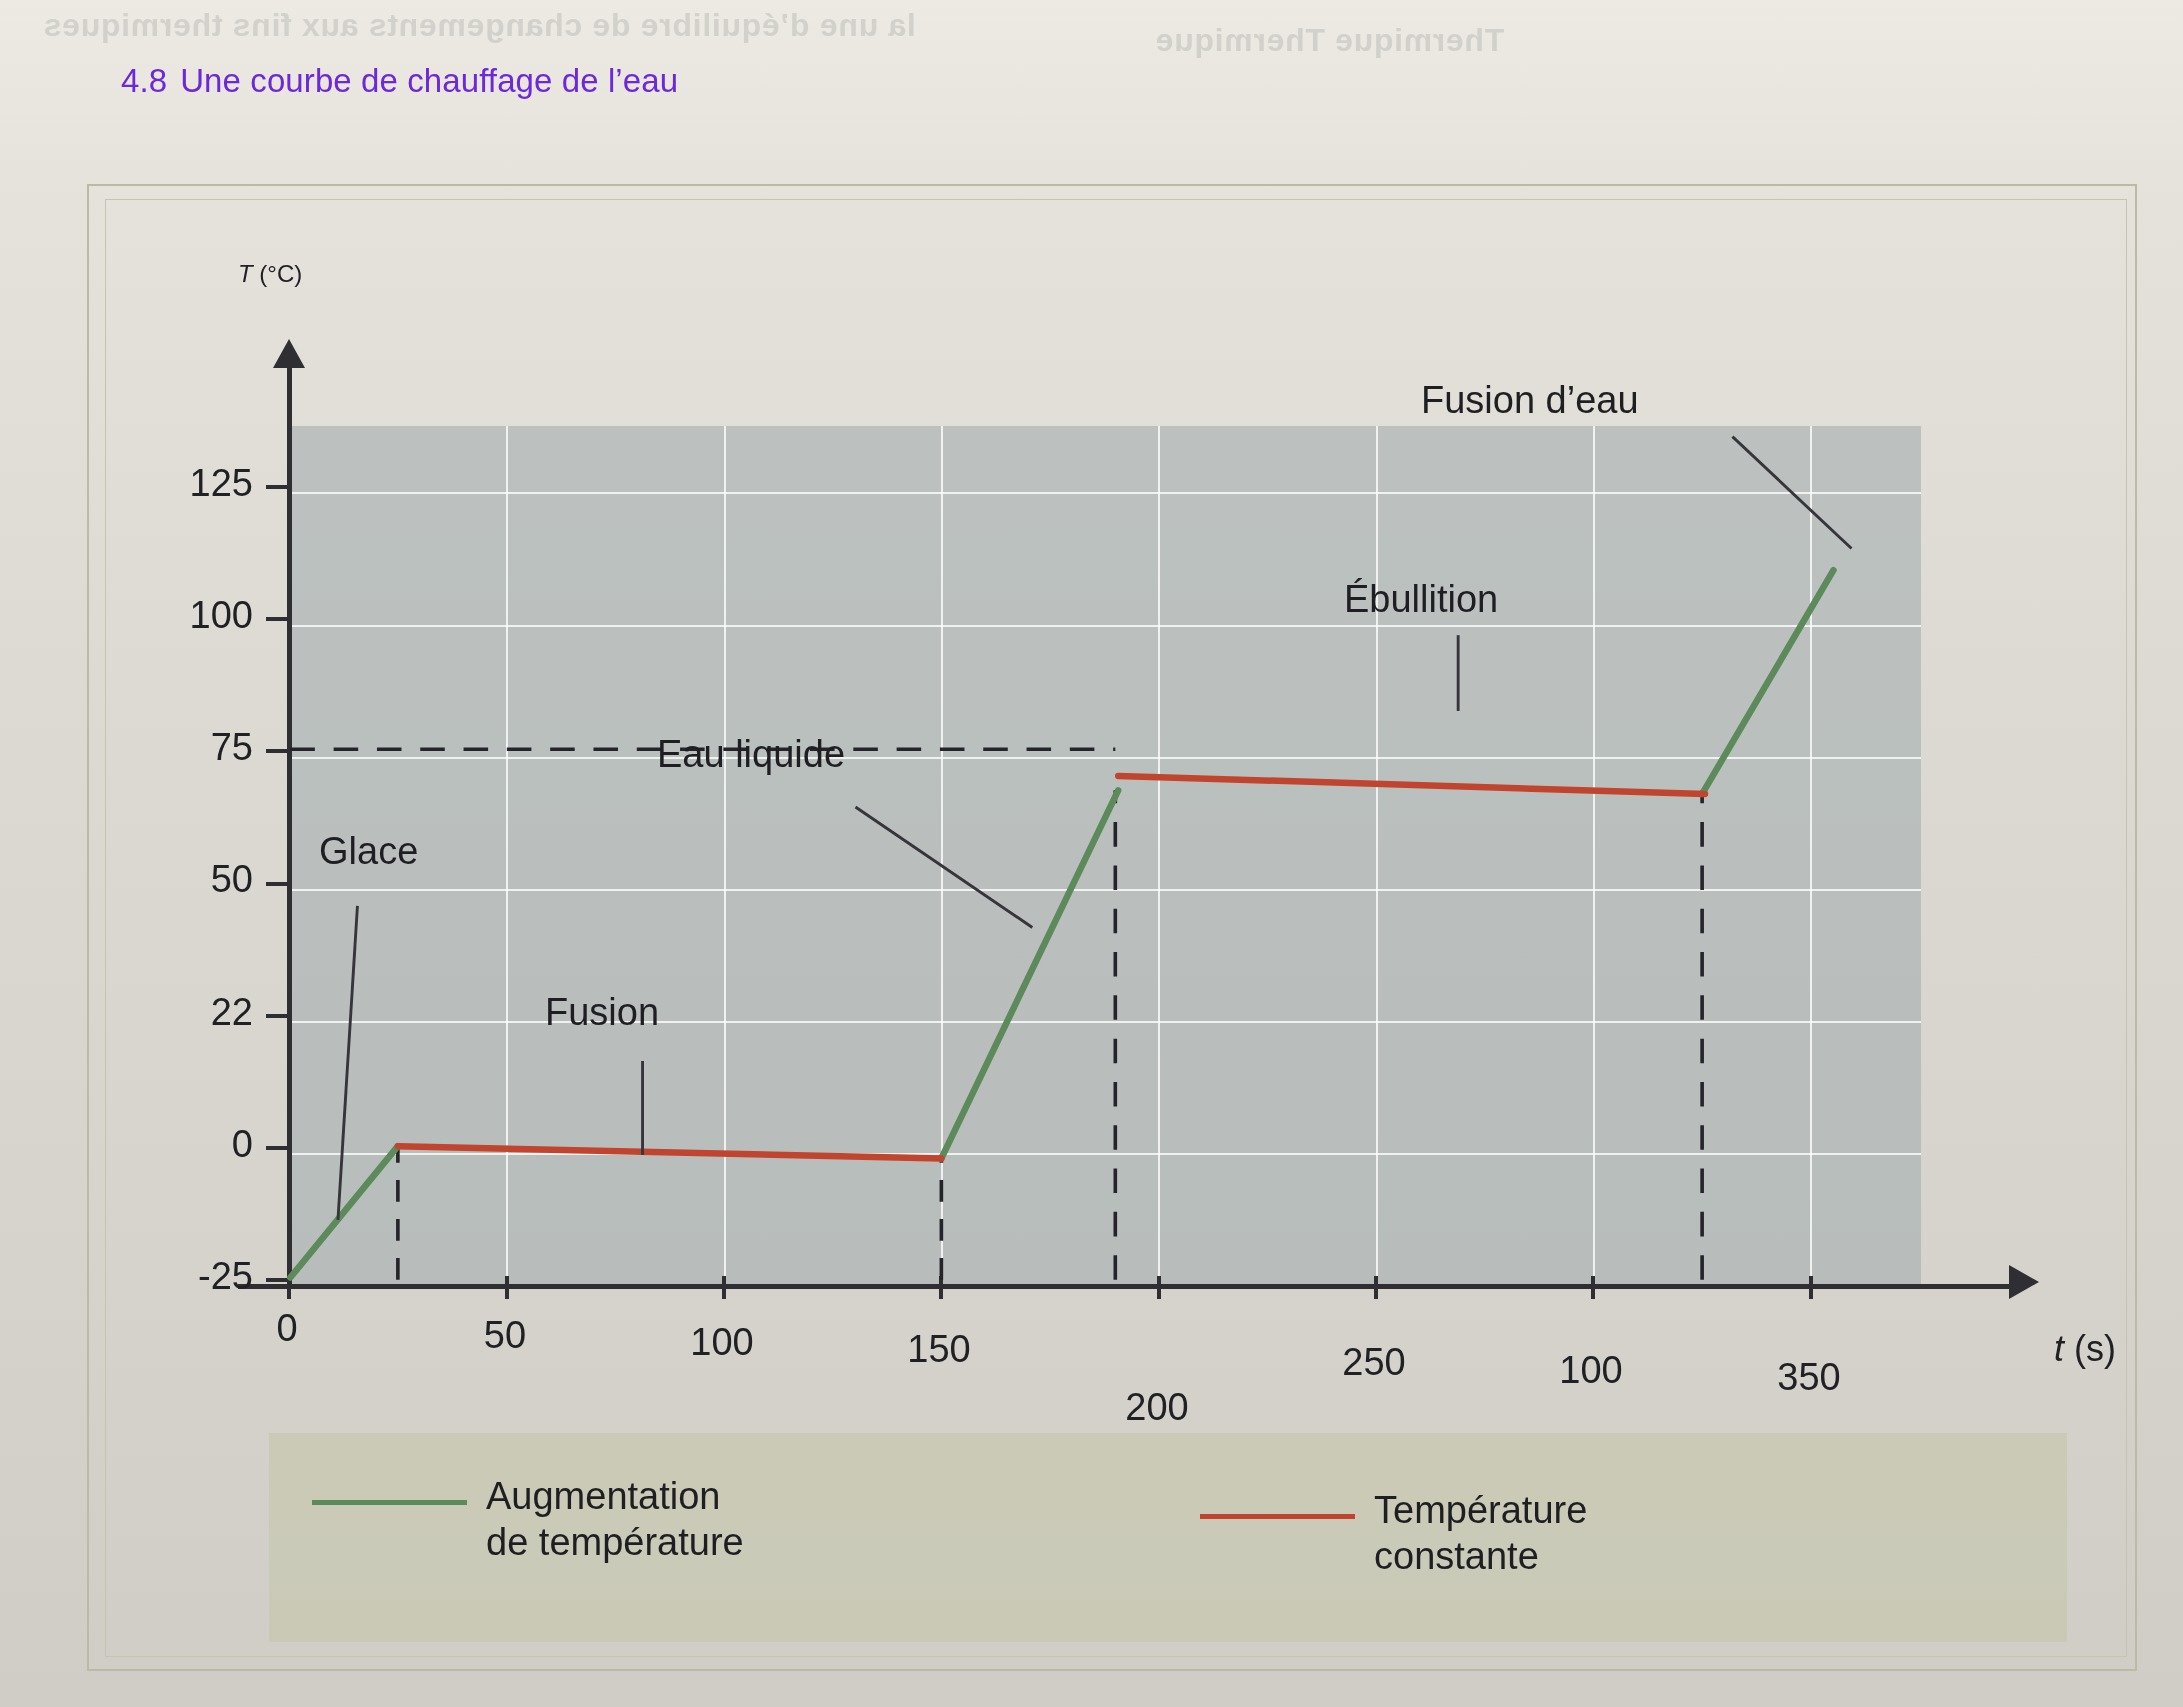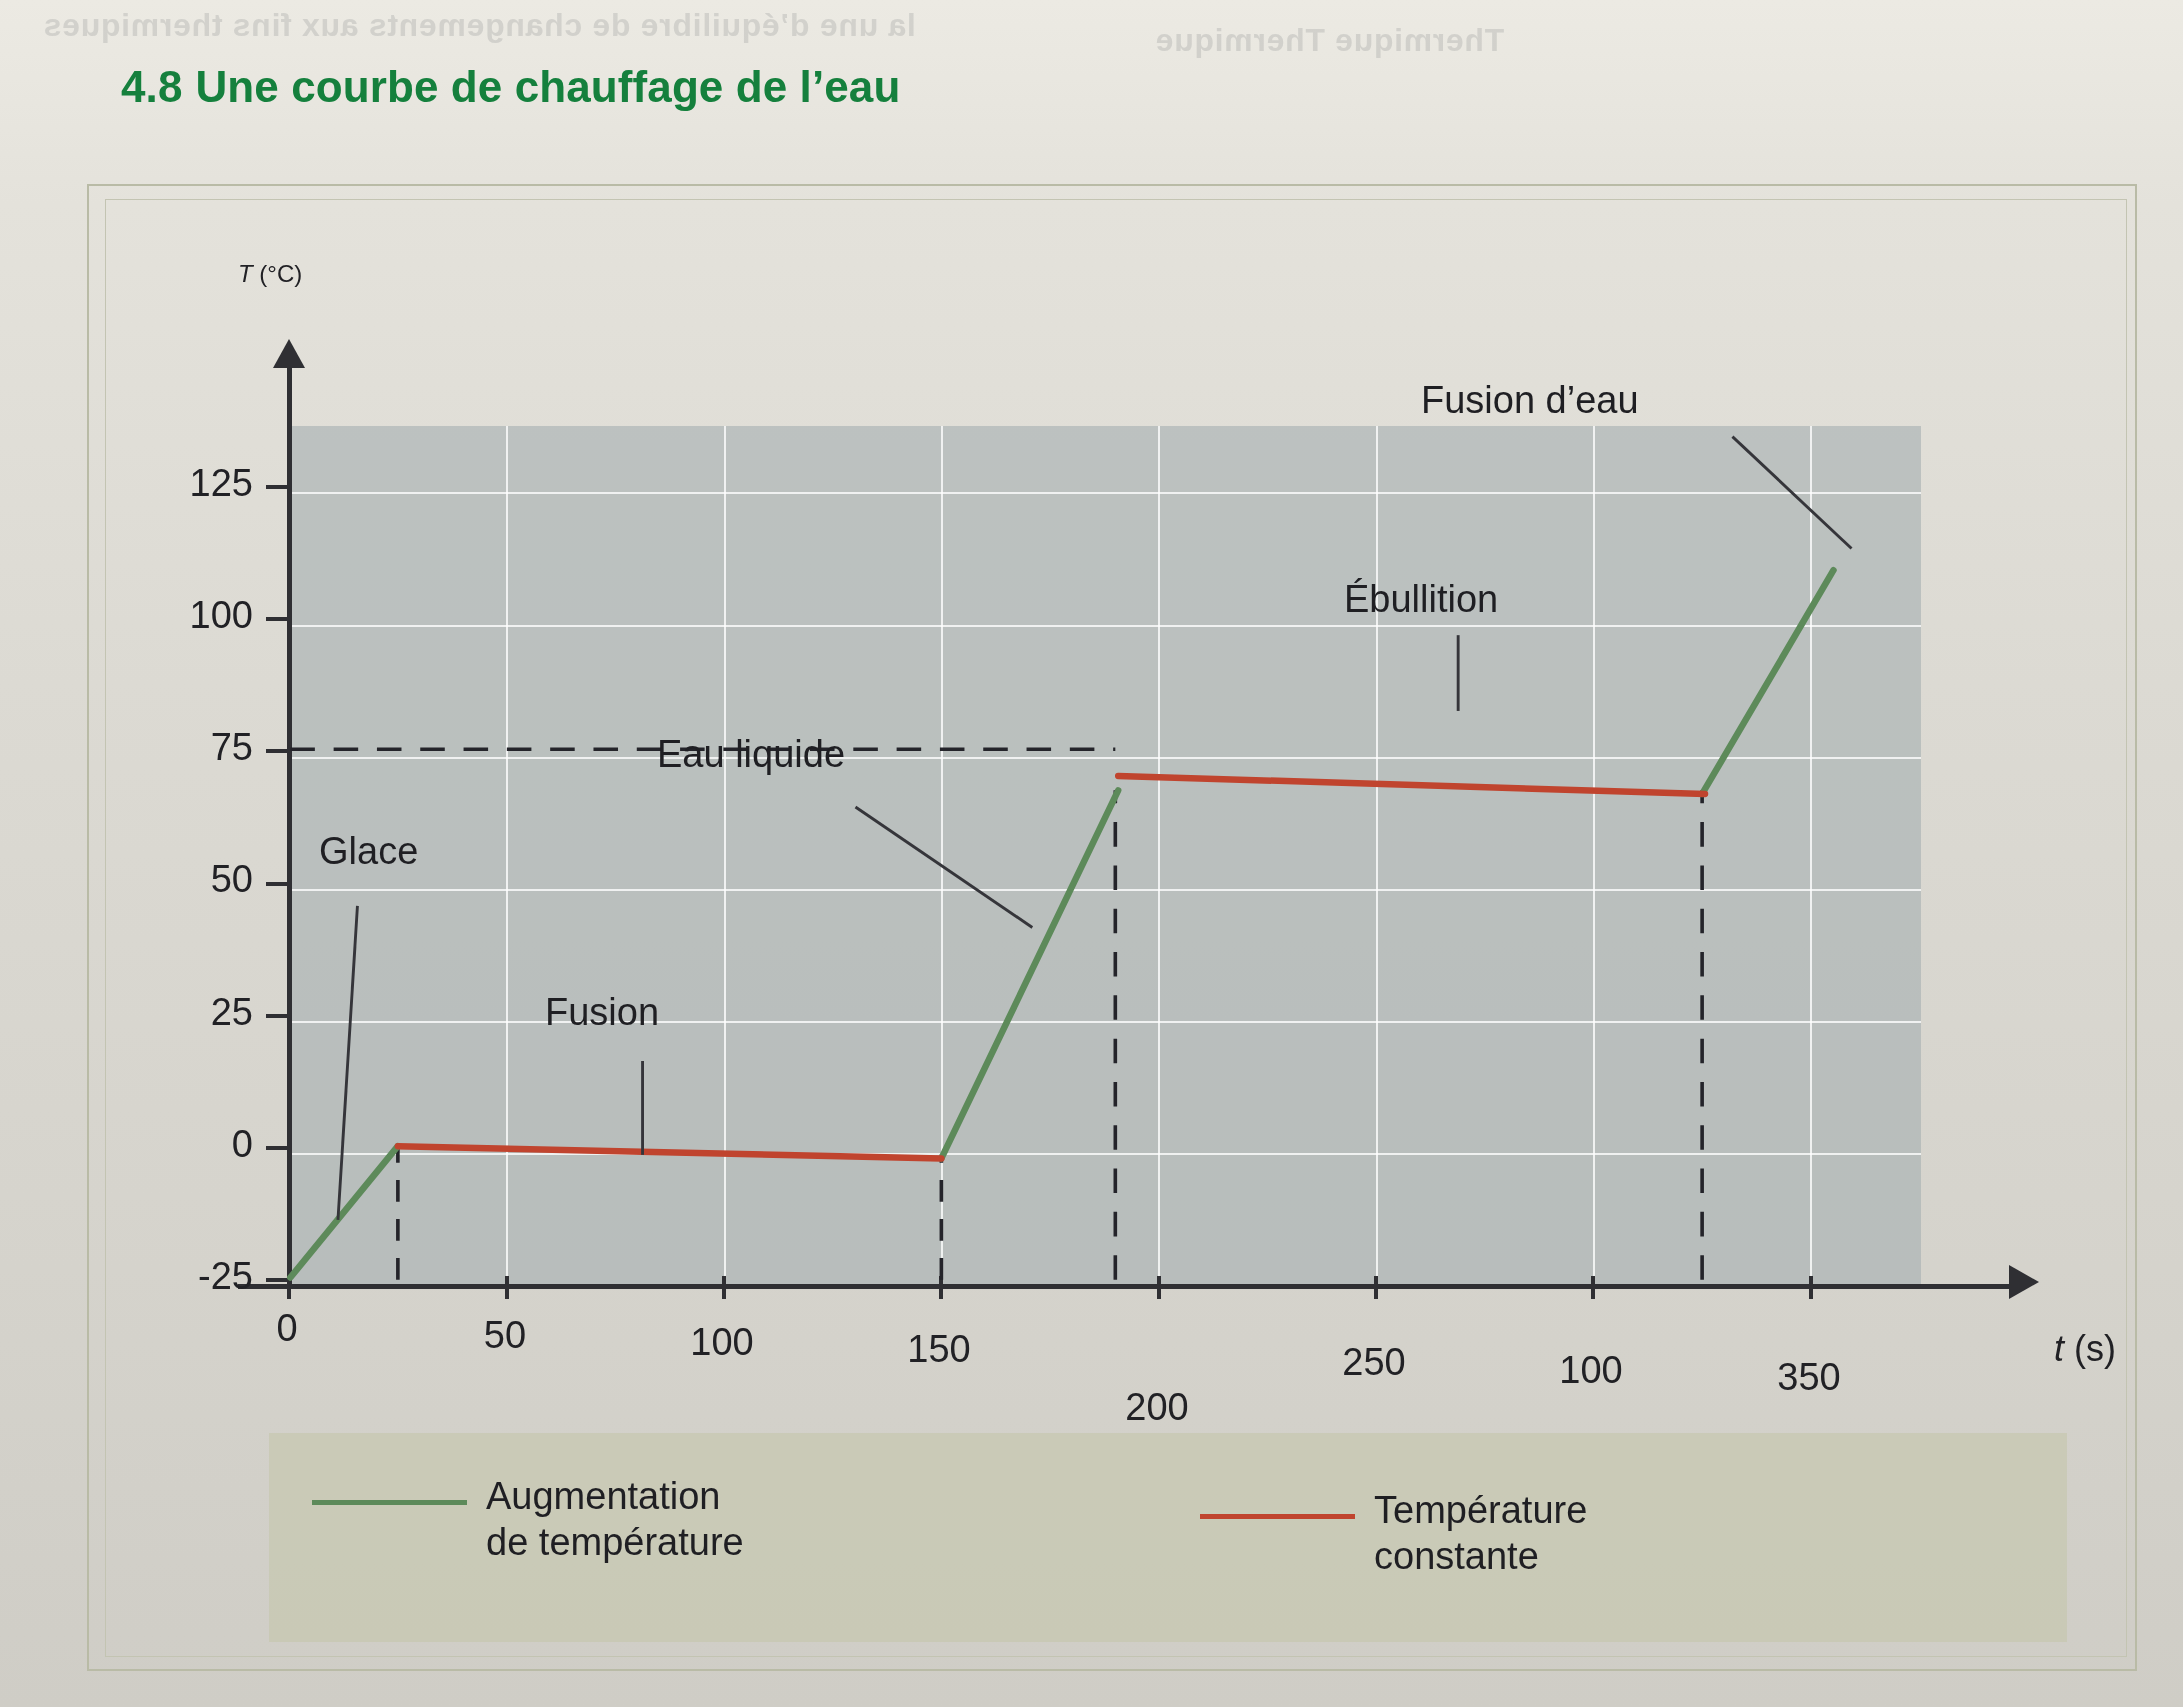--- a/index.html
+++ b/index.html
@@ -32,23 +32,23 @@
     white-space: nowrap;
     letter-spacing: 0.7px;
     pointer-events: none;
   }
 
   
   #title {
     position: absolute;
     left: 121px;
     top: 62px;
-    font-size: 44px;
-    font-weight: 700;
-    color: #15803d;
+    font-size: 33px;
+    font-weight: 400;
+    color: #6d28d9;
     letter-spacing: 0.1px;
   }
   #title .num { margin-right: 13px; }
 
   
   #figure-box {
     position: absolute;
     left: 87px;
     top: 184px;
     width: 2050px;
@@ -257,21 +257,21 @@
   <span class="unit">(s)</span>
 </div>
 
 <div class="ytick" style="top:1278px"></div>
 <div class="ylabel" style="top:1255px">-25</div>
 
 <div class="ytick" style="top:1146px"></div>
 <div class="ylabel" style="top:1123px">0</div>
 
 <div class="ytick" style="top:1014px"></div>
-<div class="ylabel" style="top:991px">25</div>
+<div class="ylabel" style="top:991px">22</div>
 
 <div class="ytick" style="top:882px"></div>
 <div class="ylabel" style="top:858px">50</div>
 
 <div class="ytick" style="top:749px"></div>
 <div class="ylabel" style="top:726px">75</div>
 
 <div class="ytick" style="top:617px"></div>
 <div class="ylabel" style="top:594px">100</div>
 

